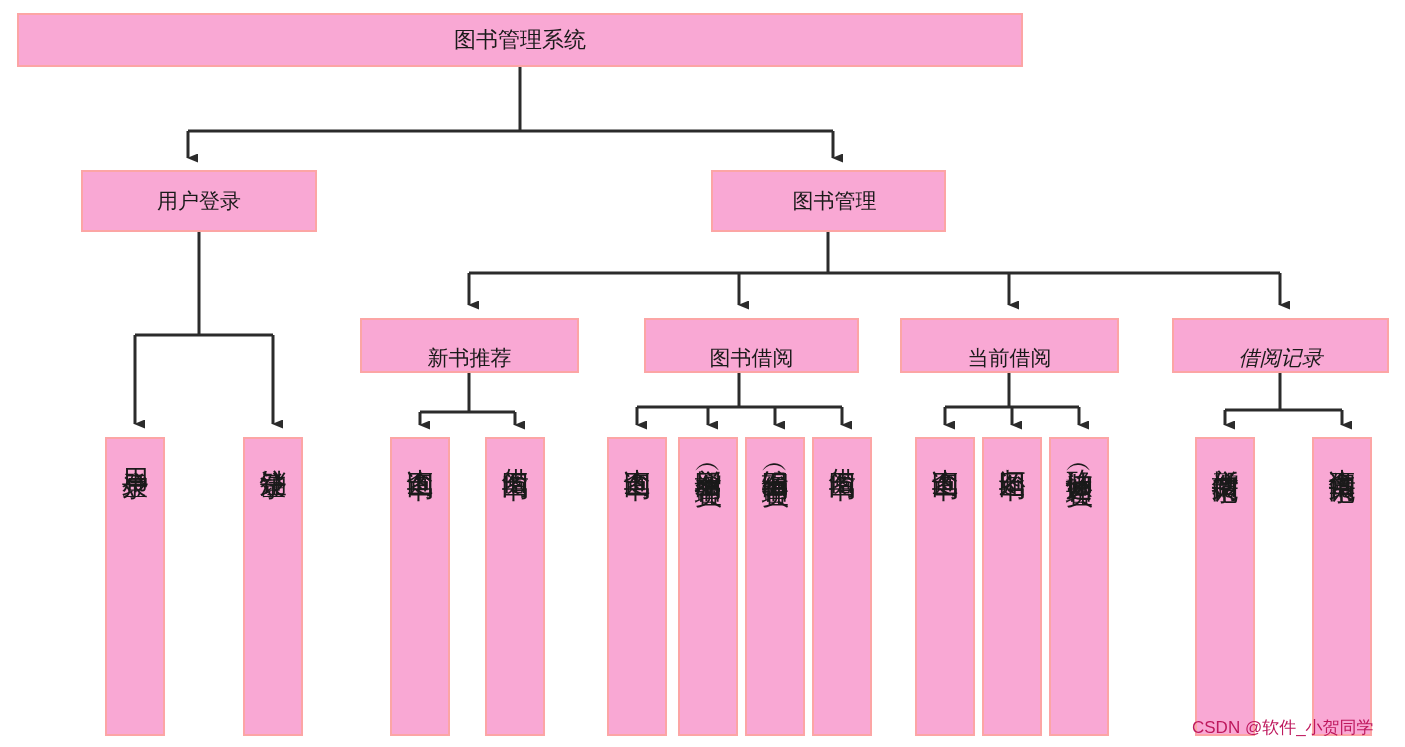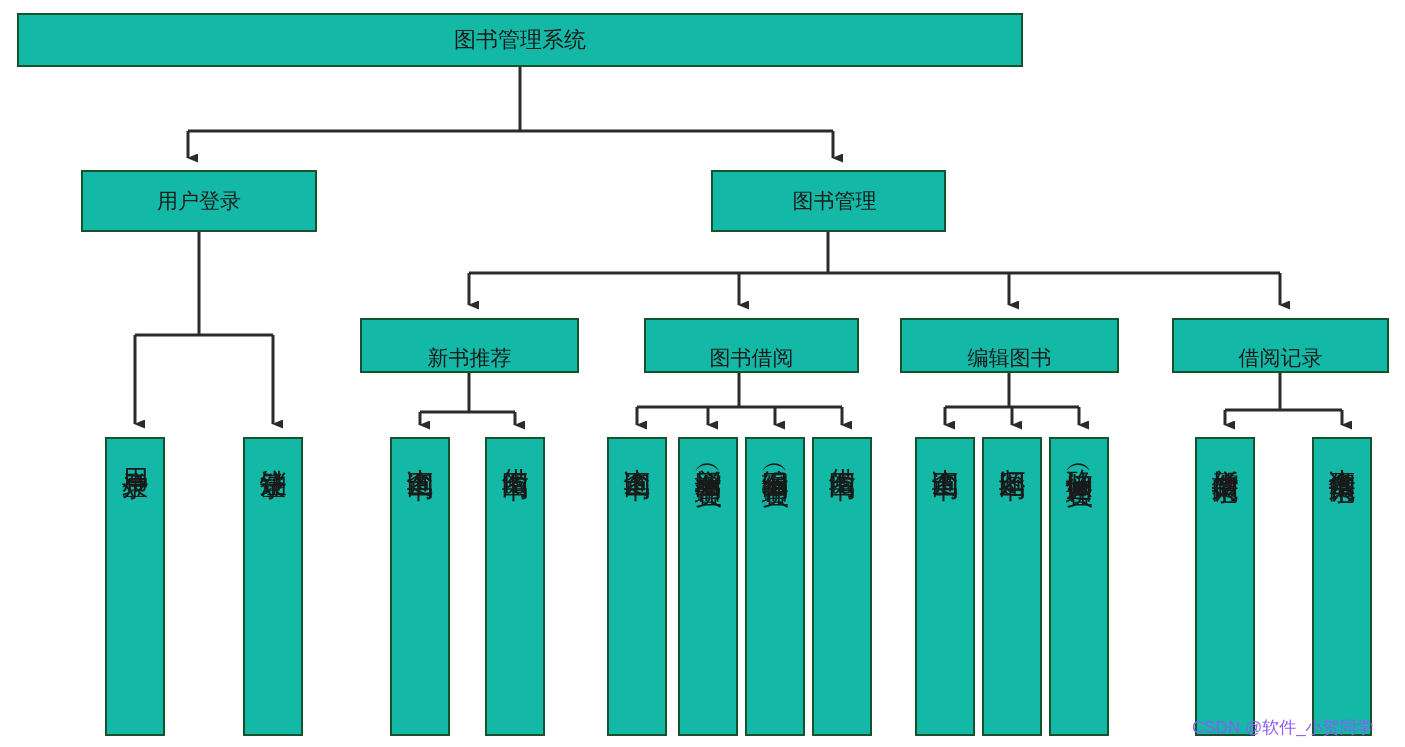--- a/index.html
+++ b/index.html
@@ -11,22 +11,22 @@
   }
   #canvas{position:relative;width:1405px;height:747px;}
 
   
   #wires{position:absolute;left:0;top:0;width:1405px;height:747px;}
 
   
   .node{
     position:absolute;
     box-sizing:border-box;
-    background:#14b8a6;
-    border:2px solid #14532d;
+    background:#f9a8d4;
+    border:2px solid #fca5a5;
     display:flex;
     align-items:center;
     justify-content:center;
     color:#1a1a1a;
   }
   .node .label{
     display:block;
     text-align:center;
     line-height:1.18;
     white-space:nowrap;
@@ -41,21 +41,21 @@
   .node.l2 .label{font-size:21px;}
   .node.l2.n-login{left:81px;width:236px;}
   .node.l2.n-bookmgr{left:711px;width:235px;padding-left:12px;}
 
   
   .node.l3{top:318px;height:55px;align-items:flex-end;}
   .node.l3 .label{font-size:21px;}
   .node.l3.n-newbook{left:360px;width:219px;}
   .node.l3.n-borrow{left:632px;width:215px;margin-left:12px;}
   .node.l3.n-current{left:900px;width:219px;}
-  .node.l3.n-record{left:1172px;width:217px;}
+  .node.l3.n-record{left:1172px;width:217px;font-style:italic;}
 
   
   .node.leaf{
     top:437px;width:60px;height:299px;
     align-items:flex-start;
     justify-content:center;
     padding-top:8px;
   }
   .node.leaf .label{
     writing-mode:vertical-rl;
@@ -79,21 +79,21 @@
   .lf10{left:982px;}
   .lf11{left:1049px;}
   .lf12{left:1195px;}
   .lf13{left:1312px;}
 
   
   #watermark{
     position:absolute;
     left:1192px;top:716px;
     font-size:17px;
-    color:#8b5cf6;
+    color:#be185d;
     white-space:nowrap;
     pointer-events:none;
   }
 </style>
 </head>
 <body>
 
 <div id="canvas">
 
   <svg id="wires" viewBox="0 0 1405 747" xmlns="http://www.w3.org/2000/svg">
@@ -157,21 +157,21 @@
     <span class="label">图书管理</span>
   </div>
 
   <div class="node l3 n-newbook">
     <span class="label">新书推荐</span>
   </div>
   <div class="node l3 n-borrow">
     <span class="label">图书借阅</span>
   </div>
   <div class="node l3 n-current">
-    <span class="label">编辑图书</span>
+    <span class="label">当前借阅</span>
   </div>
   <div class="node l3 n-record">
     <span class="label">借阅记录</span>
   </div>
 
   <div class="node leaf lf1">
     <span class="label">用户登录</span>
   </div>
   <div class="node leaf lf2">
     <span class="label">注销登录</span>

